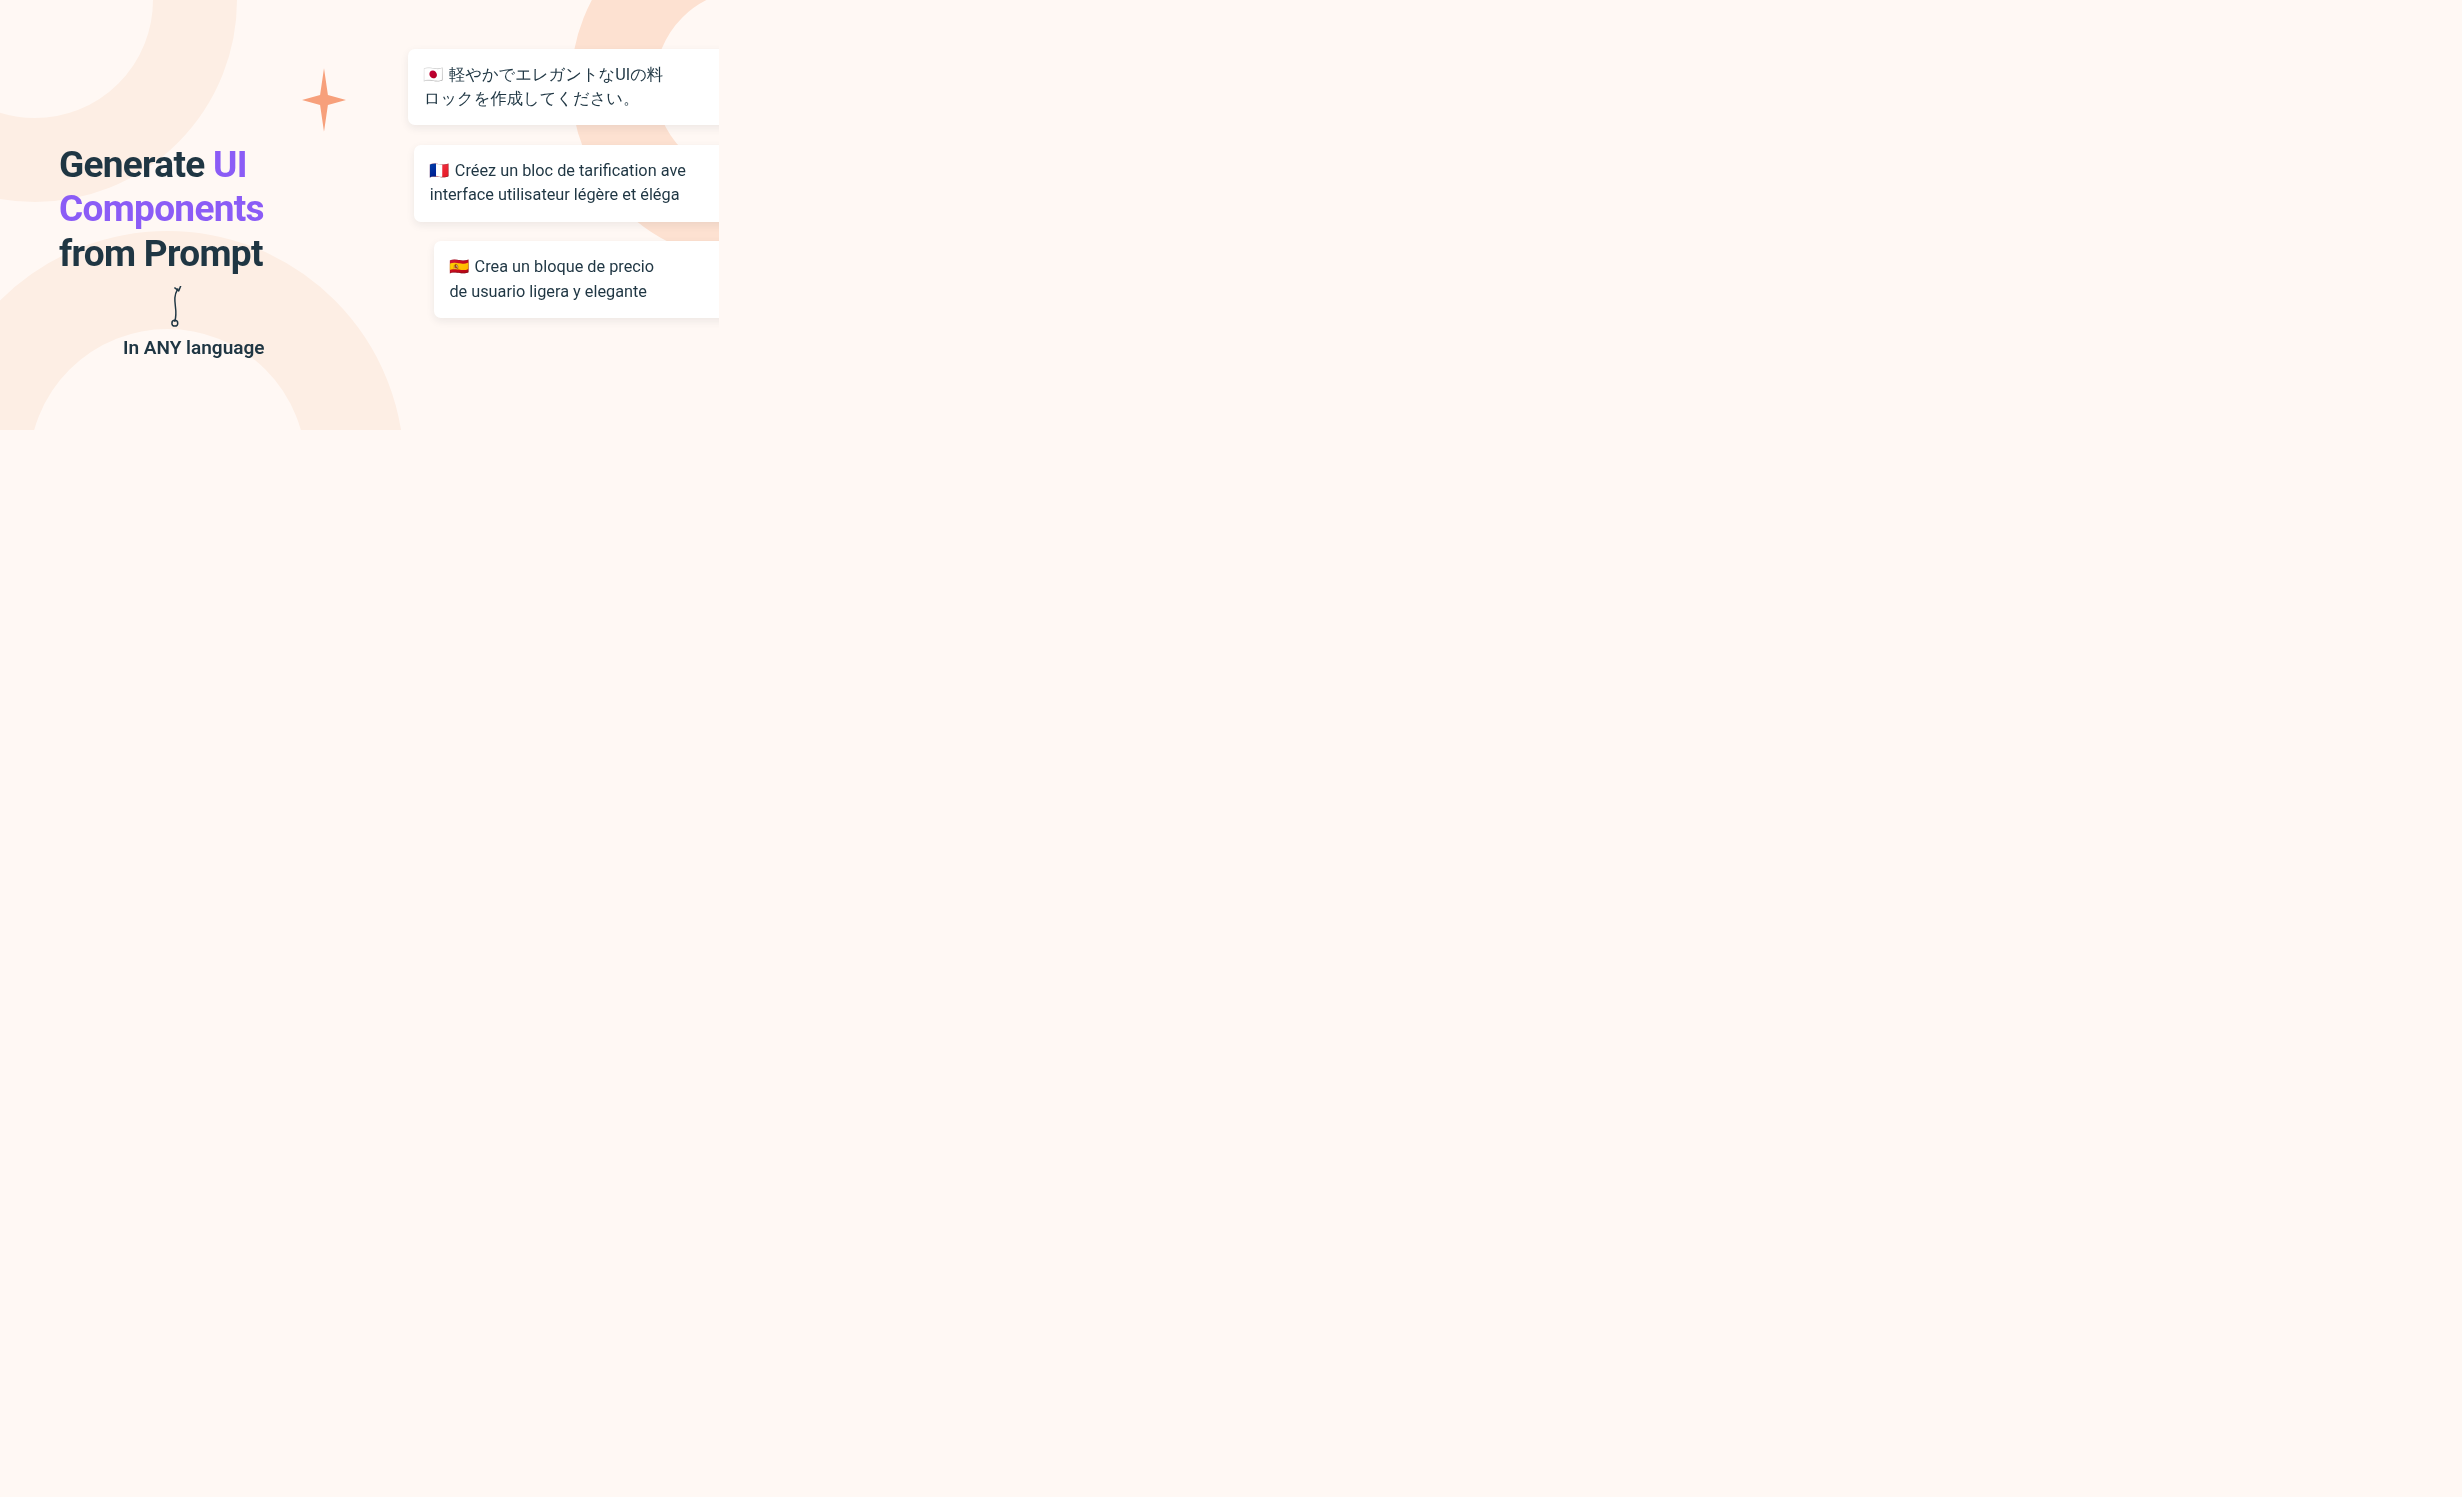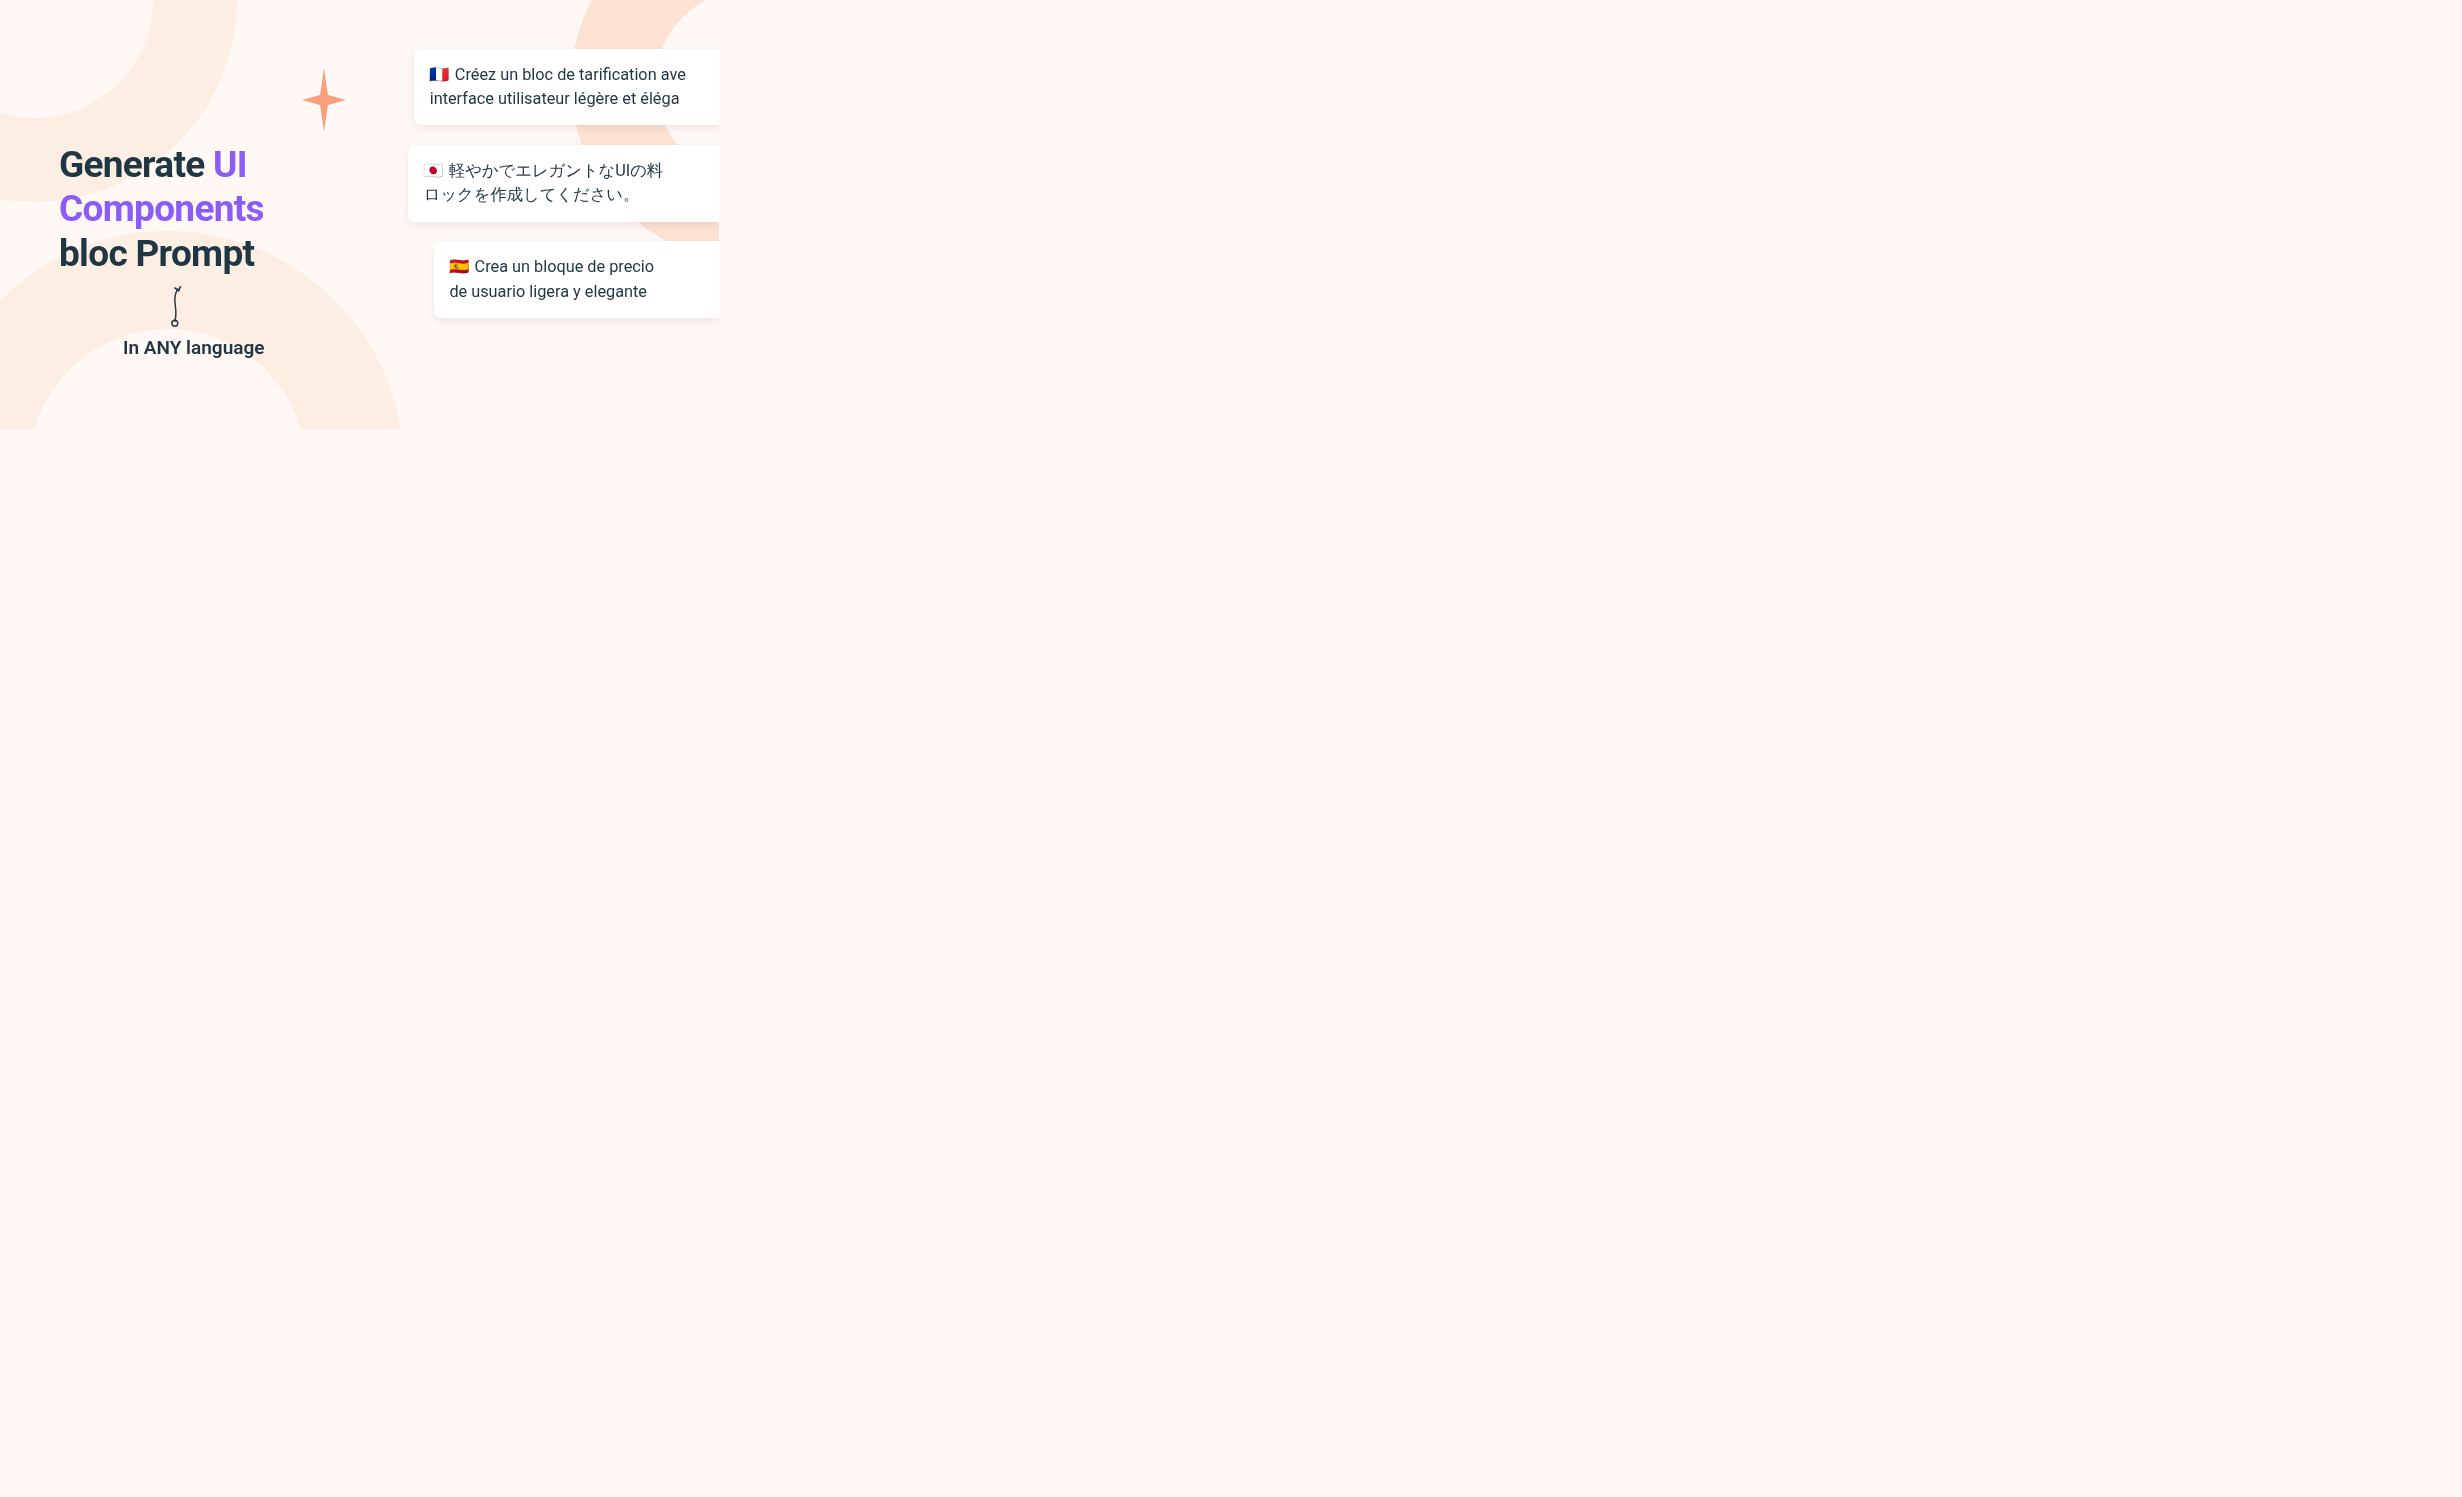--- a/index.html
+++ b/index.html
@@ -89,34 +89,34 @@
 
 <div class="sparkle">
   <svg width="44" height="64" viewBox="0 0 90 130">
     <path d="M45 0 L53 55 L90 65 L53 75 L45 130 L37 75 L0 65 L37 55 Z" fill="#f7a07b"></path>
   </svg>
 </div>
 
 <h1 class="headline">
   <span>Generate </span><span class="accent">UI</span><br>
   <span class="accent">Components</span><br>
-  <span>bloc Prompt</span>
+  <span>from Prompt</span>
 </h1>
 
 <div class="arrow-wrap">
   <svg width="19.7" height="44" viewBox="0 0 40 90">
     <path d="M28 6 C 14 30, 30 46, 22 72" stroke="#1f3643" stroke-width="3" fill="none" stroke-linecap="round"></path>
     <path d="M22 4 L30 10 L34 0" stroke="#1f3643" stroke-width="3" fill="none" stroke-linecap="round" stroke-linejoin="round"></path>
     <circle cx="22" cy="76" r="6" stroke="#1f3643" stroke-width="3" fill="none"></circle>
   </svg>
 </div>
 
 <div class="subtitle">In ANY language</div>
 
 <div class="cards">
+  <div class="card jp"><span class="flag">🇯🇵</span><span>軽やかでエレガントなUIの料
+ロックを作成してください。</span></div>
   <div class="card fr"><span class="flag">🇫🇷</span><span>Créez un bloc de tarification ave
 interface utilisateur légère et éléga</span></div>
-  <div class="card jp"><span class="flag">🇯🇵</span><span>軽やかでエレガントなUIの料
-ロックを作成してください。</span></div>
   <div class="card es"><span class="flag">🇪🇸</span><span>Crea un bloque de precio
 de usuario ligera y elegante</span></div>
 </div>
 
 
 </body></html>

